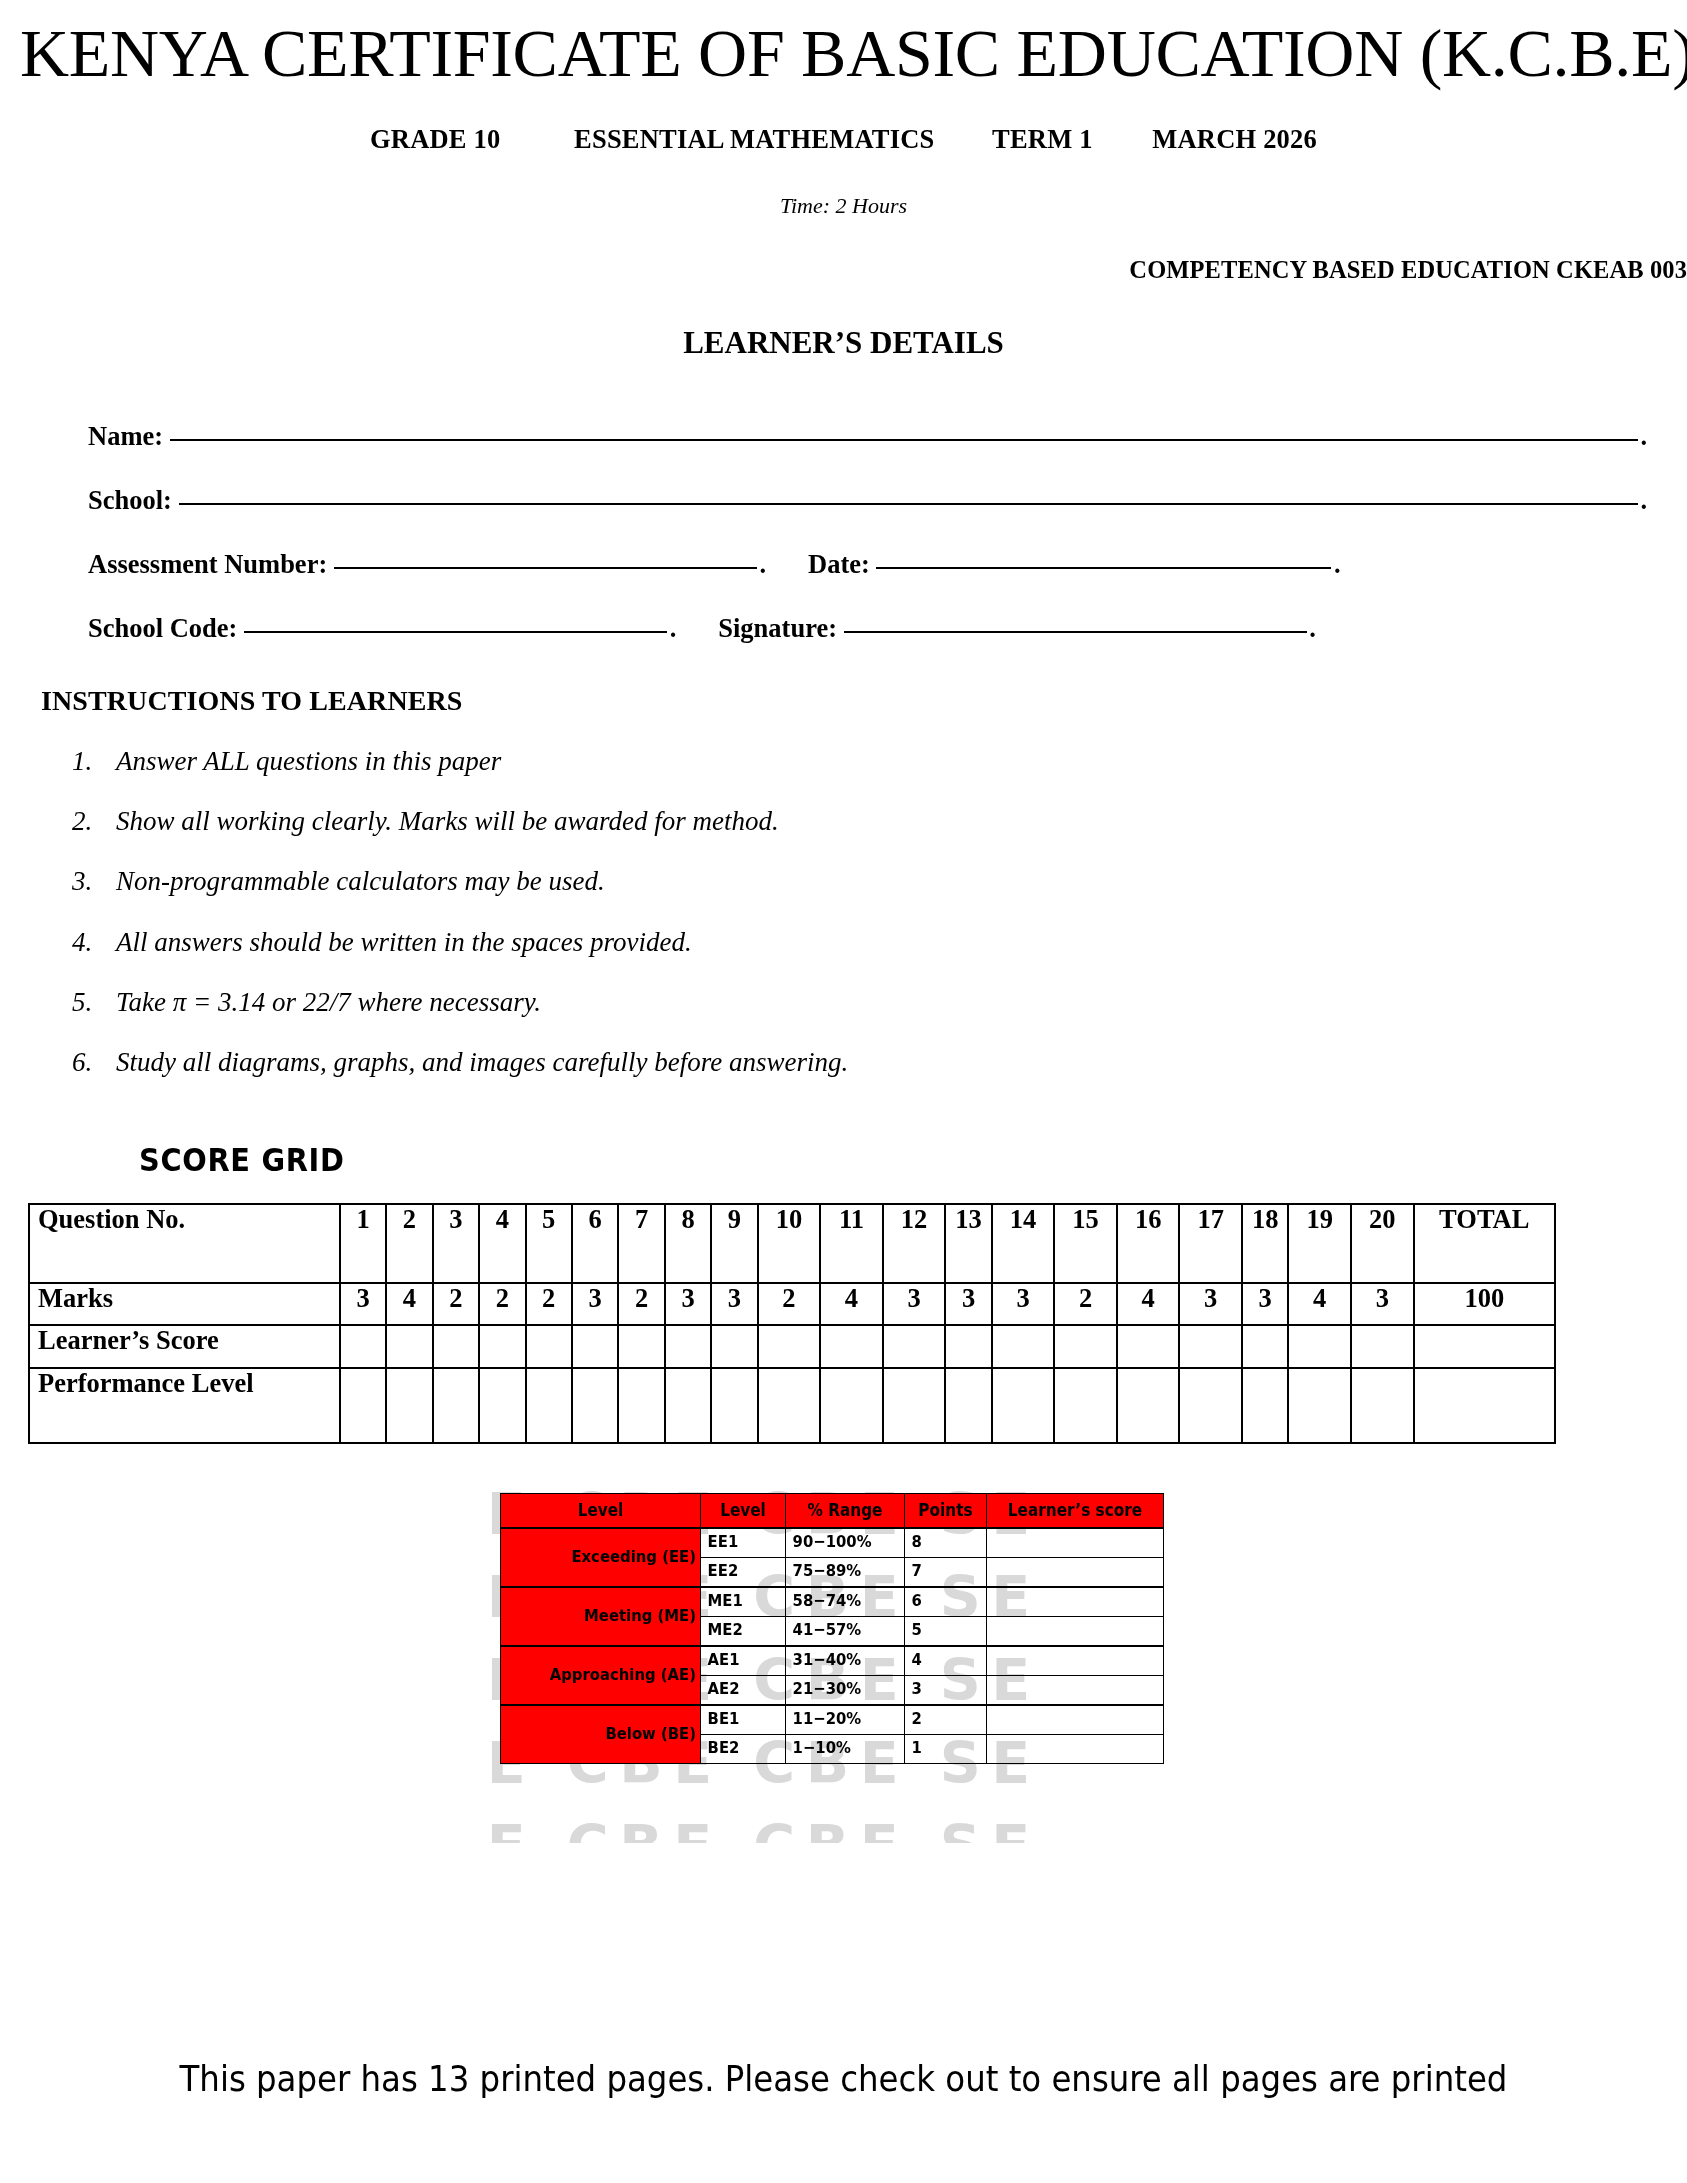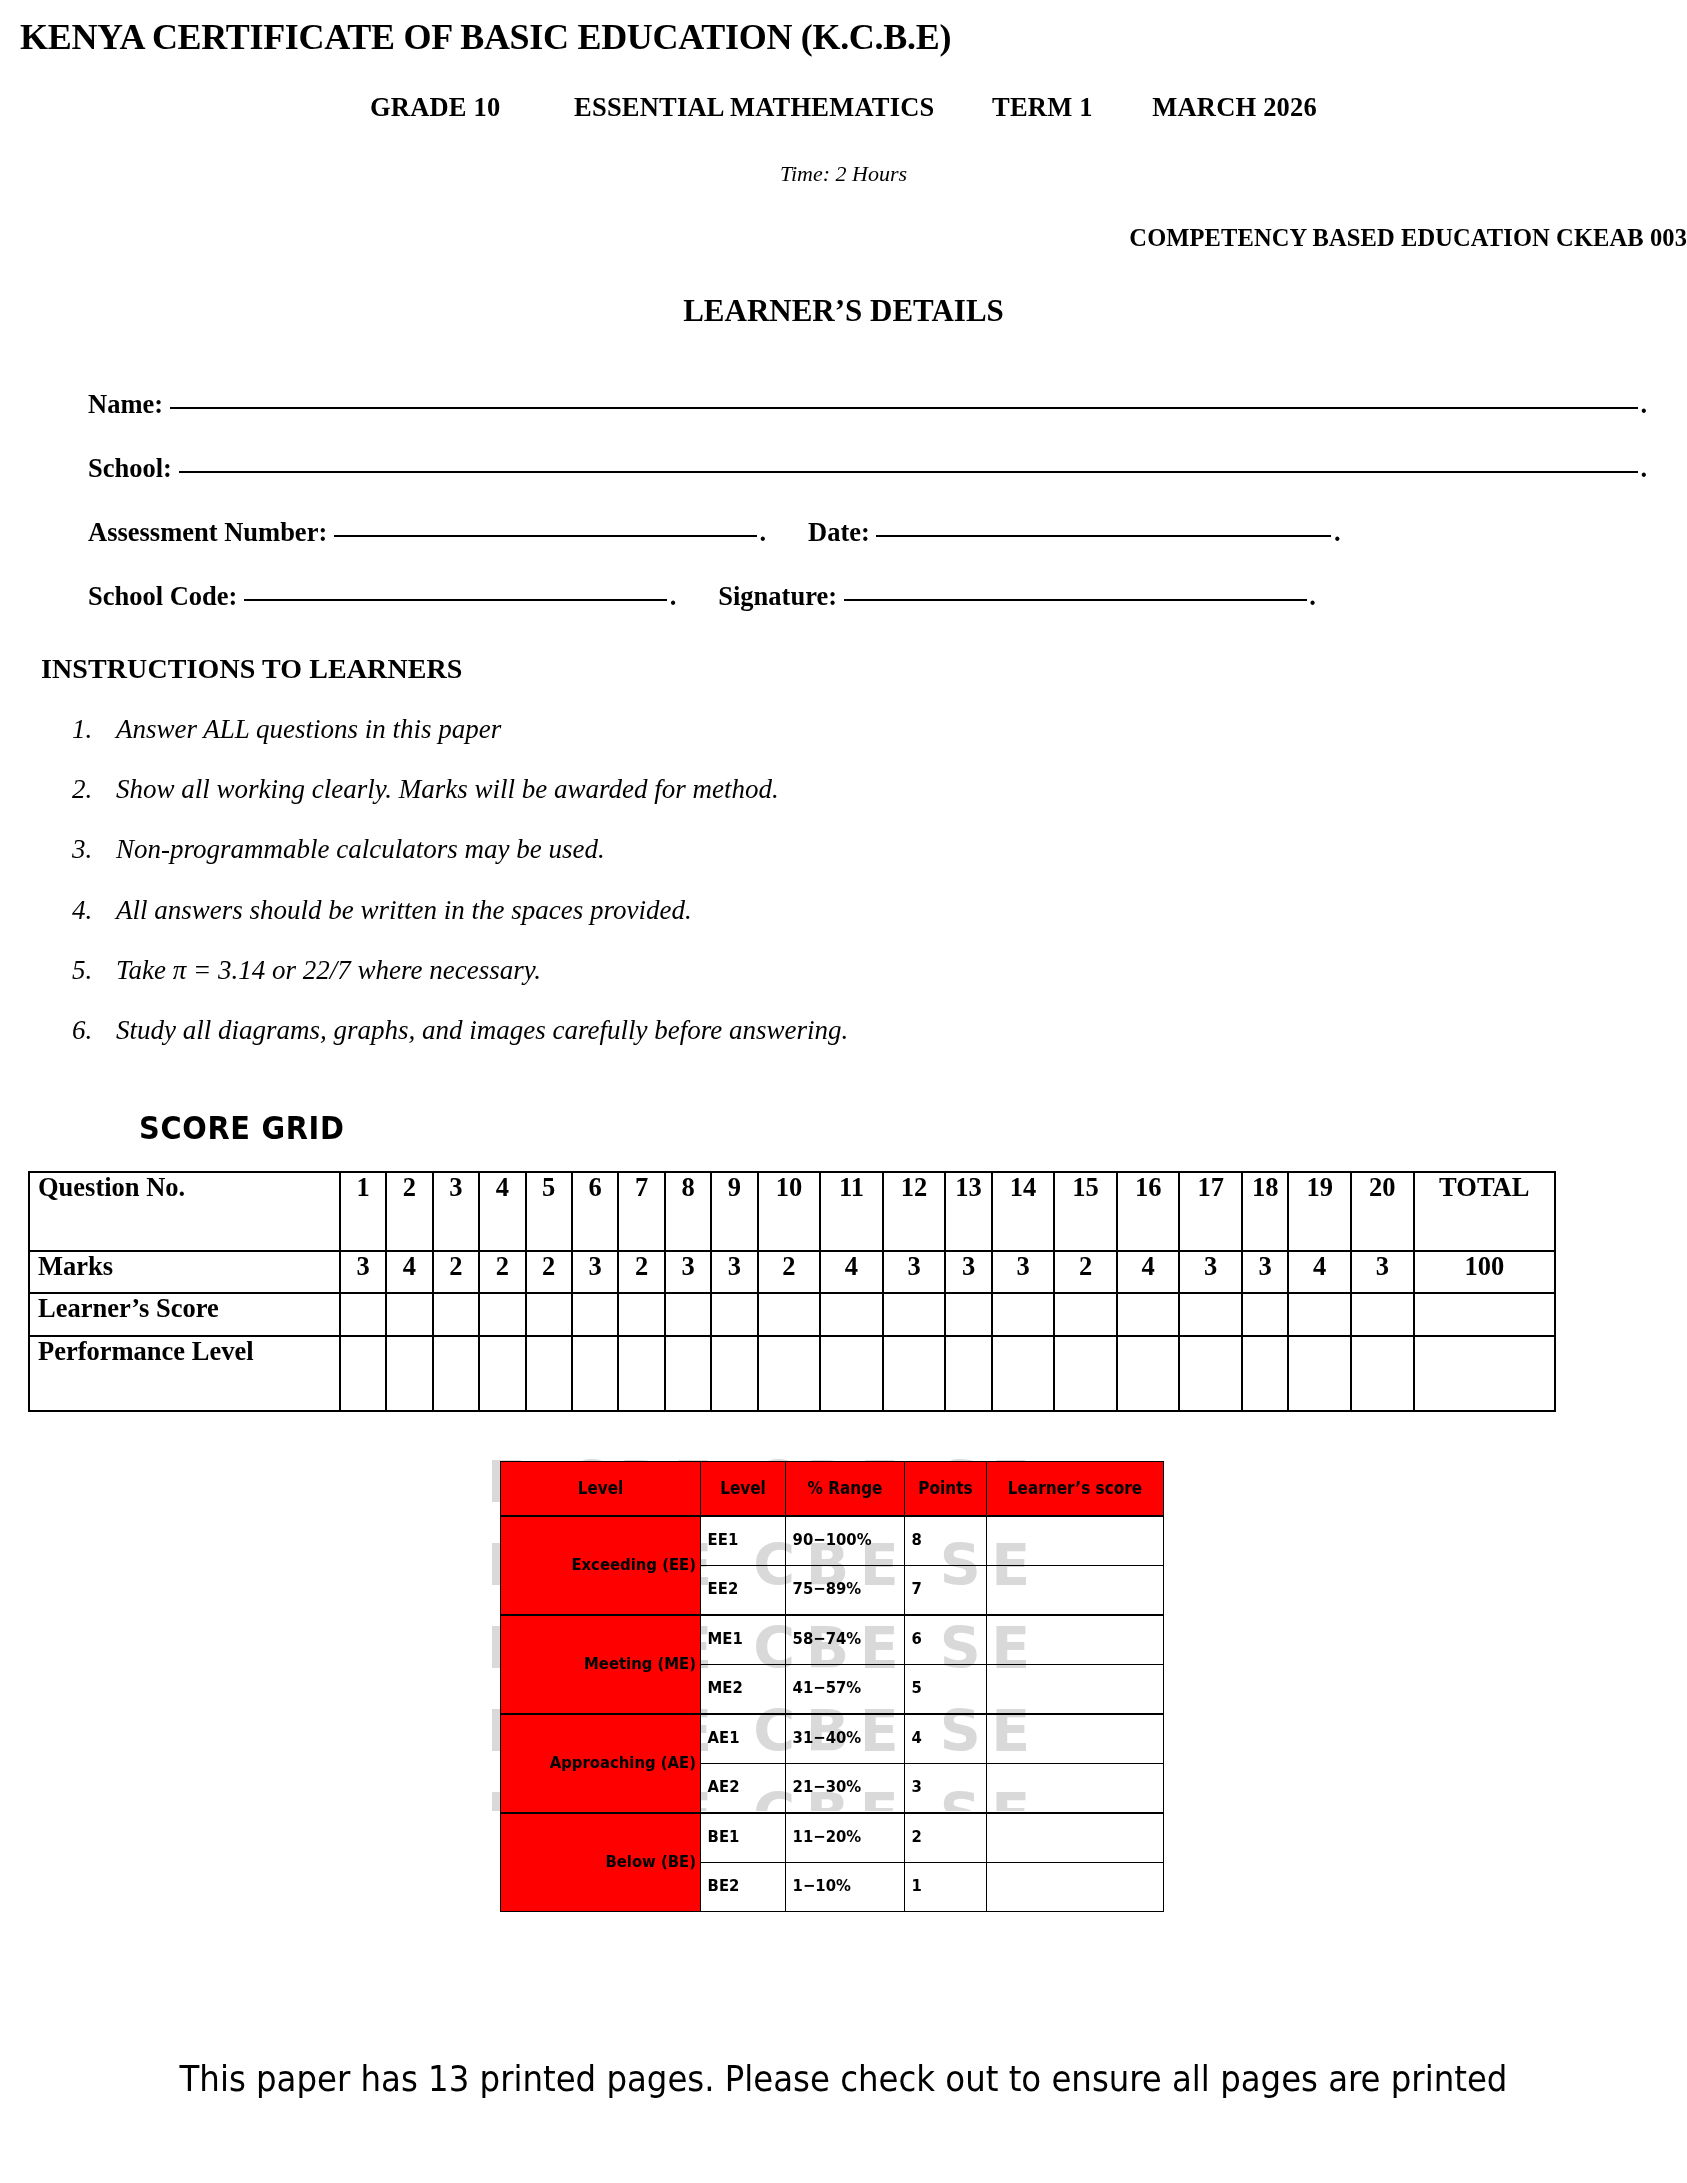--- a/index.html
+++ b/index.html
@@ -20,22 +20,22 @@
     position: relative;
     width: 1687px;
     height: 2183px;
     padding: 0;
     box-sizing: border-box;
   }
 
   
   .doc-title {
     text-align: left;
-    font-weight: bold;
-    font-size: 36px;
+    font-weight: normal;
+    font-size: 68px;
     line-height: 1.0;
     letter-spacing: -0.3px;
     margin: 18.5px 0 0 0;
     padding: 0 20px;
     white-space: nowrap;
   }
 
   .subtitle-row {
     text-align: center;
     font-weight: bold;
@@ -186,21 +186,21 @@
     table-layout: fixed;
     width: 663px;
     position: relative;
     z-index: 2;
     font-family: "DejaVu Sans Condensed", "Liberation Sans Narrow", "Liberation Sans", sans-serif;
     font-size: 16.5px;
     font-weight: bold;
   }
   table.perf td, table.perf th {
     border: 1.3px solid #000;
-    padding: 12px 4px;
+    padding: 2px 4px;
     height: 24px;
     line-height: 1.0;
     background-clip: padding-box;
   }
   table.perf th.red-head {
     background: #FF0000;
     color: #000;
     text-align: center;
     font-weight: bold;
     height: 29px;

